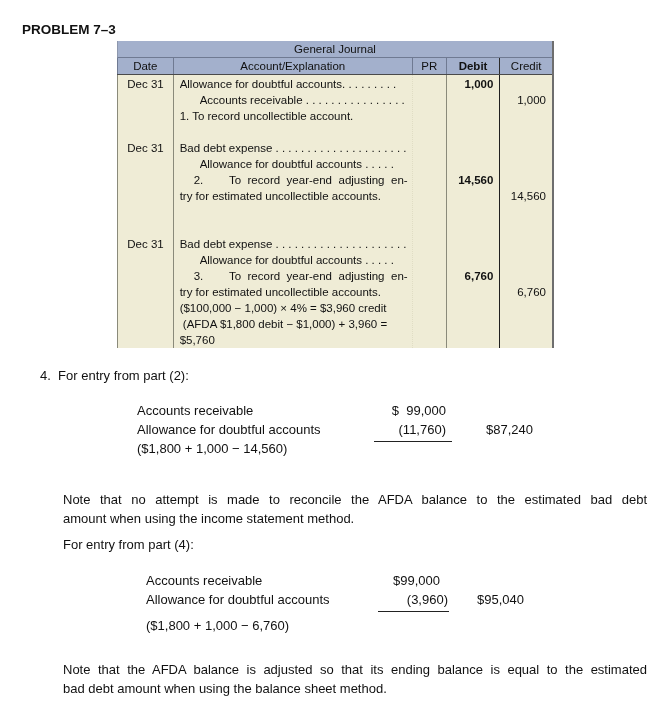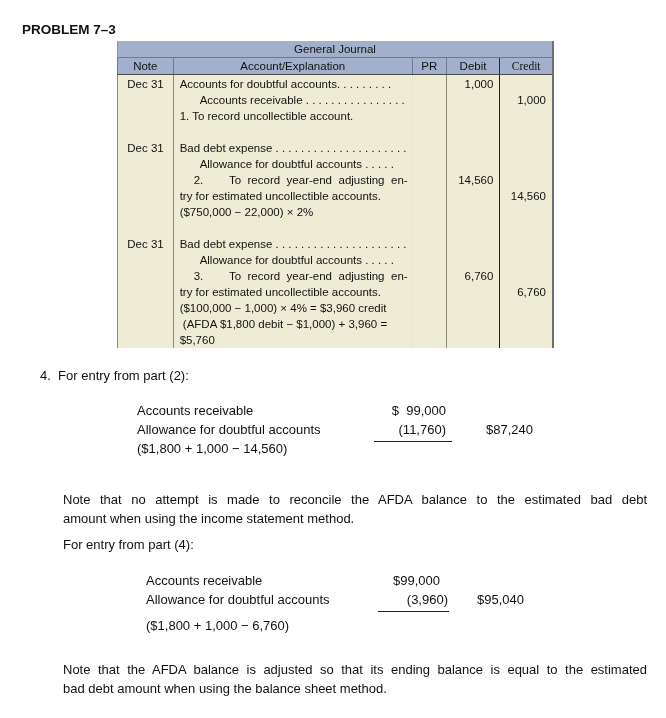--- a/index.html
+++ b/index.html
@@ -24,24 +24,24 @@
   }
   .j-head {
     display: flex; height: 16px; background: #a3b0cc;
     font-size: 11.5px; line-height: 16px;
     border-bottom: 1px solid #4a4a4a;
   }
   .j-head > div { text-align: center; border-left: 1px solid #6f7a92; }
   .c-date { width: 55px; }
   .c-acct { width: 240px; position: relative; }
   .c-pr { width: 33px; }
-  .c-debit { width: 53px; }
+  .c-debit { width: 53px; font-weight: bold; }
   .c-credit { width: 52px; }
   .j-head .c-debit { border-left: 1px solid #6f7a92; }
-  .j-head .c-credit { border-left: 1px solid #2b2b2b; font-family: Liberation Serif, serif; }
+  .j-head .c-credit { border-left: 1px solid #2b2b2b; }
 
   .j-body { background: #efecd6; display: flex; height: 273px; border-left: 1px solid #8a8a7a; }
   .col { position: relative; height: 100%; }
   .col.c-date { border-right: 1px solid #8a8a7a; }
   .col.c-acct { width: 240px; }
   .col.c-pr { width: 33px; border-left: 1px dotted #e0ddc4; }
   .col.c-debit { border-left: 1px solid #8a8a7a; }
   .col.c-credit { border-left: 1px solid #1f1f1f; }
 
   .cell { position: absolute; font-size: 11.5px; line-height: 16px; white-space: nowrap; }
@@ -60,49 +60,48 @@
   .para { position: absolute; left: 63px; width: 584px; font-size: 13px; line-height: 19px; text-align: justify; }
 </style>
 </head>
 <body>
 
 <div class="problem-title">PROBLEM 7–3</div>
 
 <div class="journal">
   <div class="j-title">General Journal</div>
   <div class="j-head">
-    <div class="c-date">Note</div>
+    <div class="c-date">Date</div>
     <div class="c-acct" style="width:240px;">Account/Explanation</div>
     <div class="c-pr">PR</div>
     <div class="c-debit">Debit</div>
     <div class="c-credit">Credit</div>
   </div>
 
   <div class="j-body">
 
     <div class="col c-date">
       <div class="cell date-cell" style="top:1px;">Dec 31</div>
       <div class="cell date-cell" style="top:65px;">Dec 31</div>
       <div class="cell date-cell" style="top:161px;">Dec 31</div>
     </div>
 
     <div class="col c-acct">
 
-      <div class="acct-line" style="top:1px;">Accounts for doubtful accounts. . . . . . . . .</div>
+      <div class="acct-line" style="top:1px;">Allowance for doubtful accounts. . . . . . . . .</div>
       <div class="acct-line indent" style="top:17px;">Accounts receivable . . . . . . . . . . . . . . . . .</div>
       <div class="expl" style="top:33px;">
         <p>1. To record uncollectible account.</p>
       </div>
 
       <div class="acct-line" style="top:65px;">Bad debt expense . . . . . . . . . . . . . . . . . . . . . .</div>
       <div class="acct-line indent" style="top:81px;">Allowance for doubtful accounts . . . . .</div>
       <div class="expl" style="top:97px;">
         <p style="padding-left:14px;text-align-last:justify;">2.&nbsp;&nbsp;&nbsp; To record year-end adjusting en-</p>
         <p>try for estimated uncollectible accounts.</p>
-        <p>($750,000 − 22,000) × 2%</p>
       </div>
 
       <div class="acct-line" style="top:161px;">Bad debt expense . . . . . . . . . . . . . . . . . . . . . .</div>
       <div class="acct-line indent" style="top:177px;">Allowance for doubtful accounts . . . . .</div>
       <div class="expl" style="top:193px;">
         <p style="padding-left:14px;text-align-last:justify;">3.&nbsp;&nbsp;&nbsp; To record year-end adjusting en-</p>
         <p>try for estimated uncollectible accounts.</p>
         <p>($100,000 − 1,000) × 4% = $3,960 credit</p>
         <p>&nbsp;(AFDA $1,800 debit − $1,000) + 3,960 =</p>
         <p>$5,760</p>

